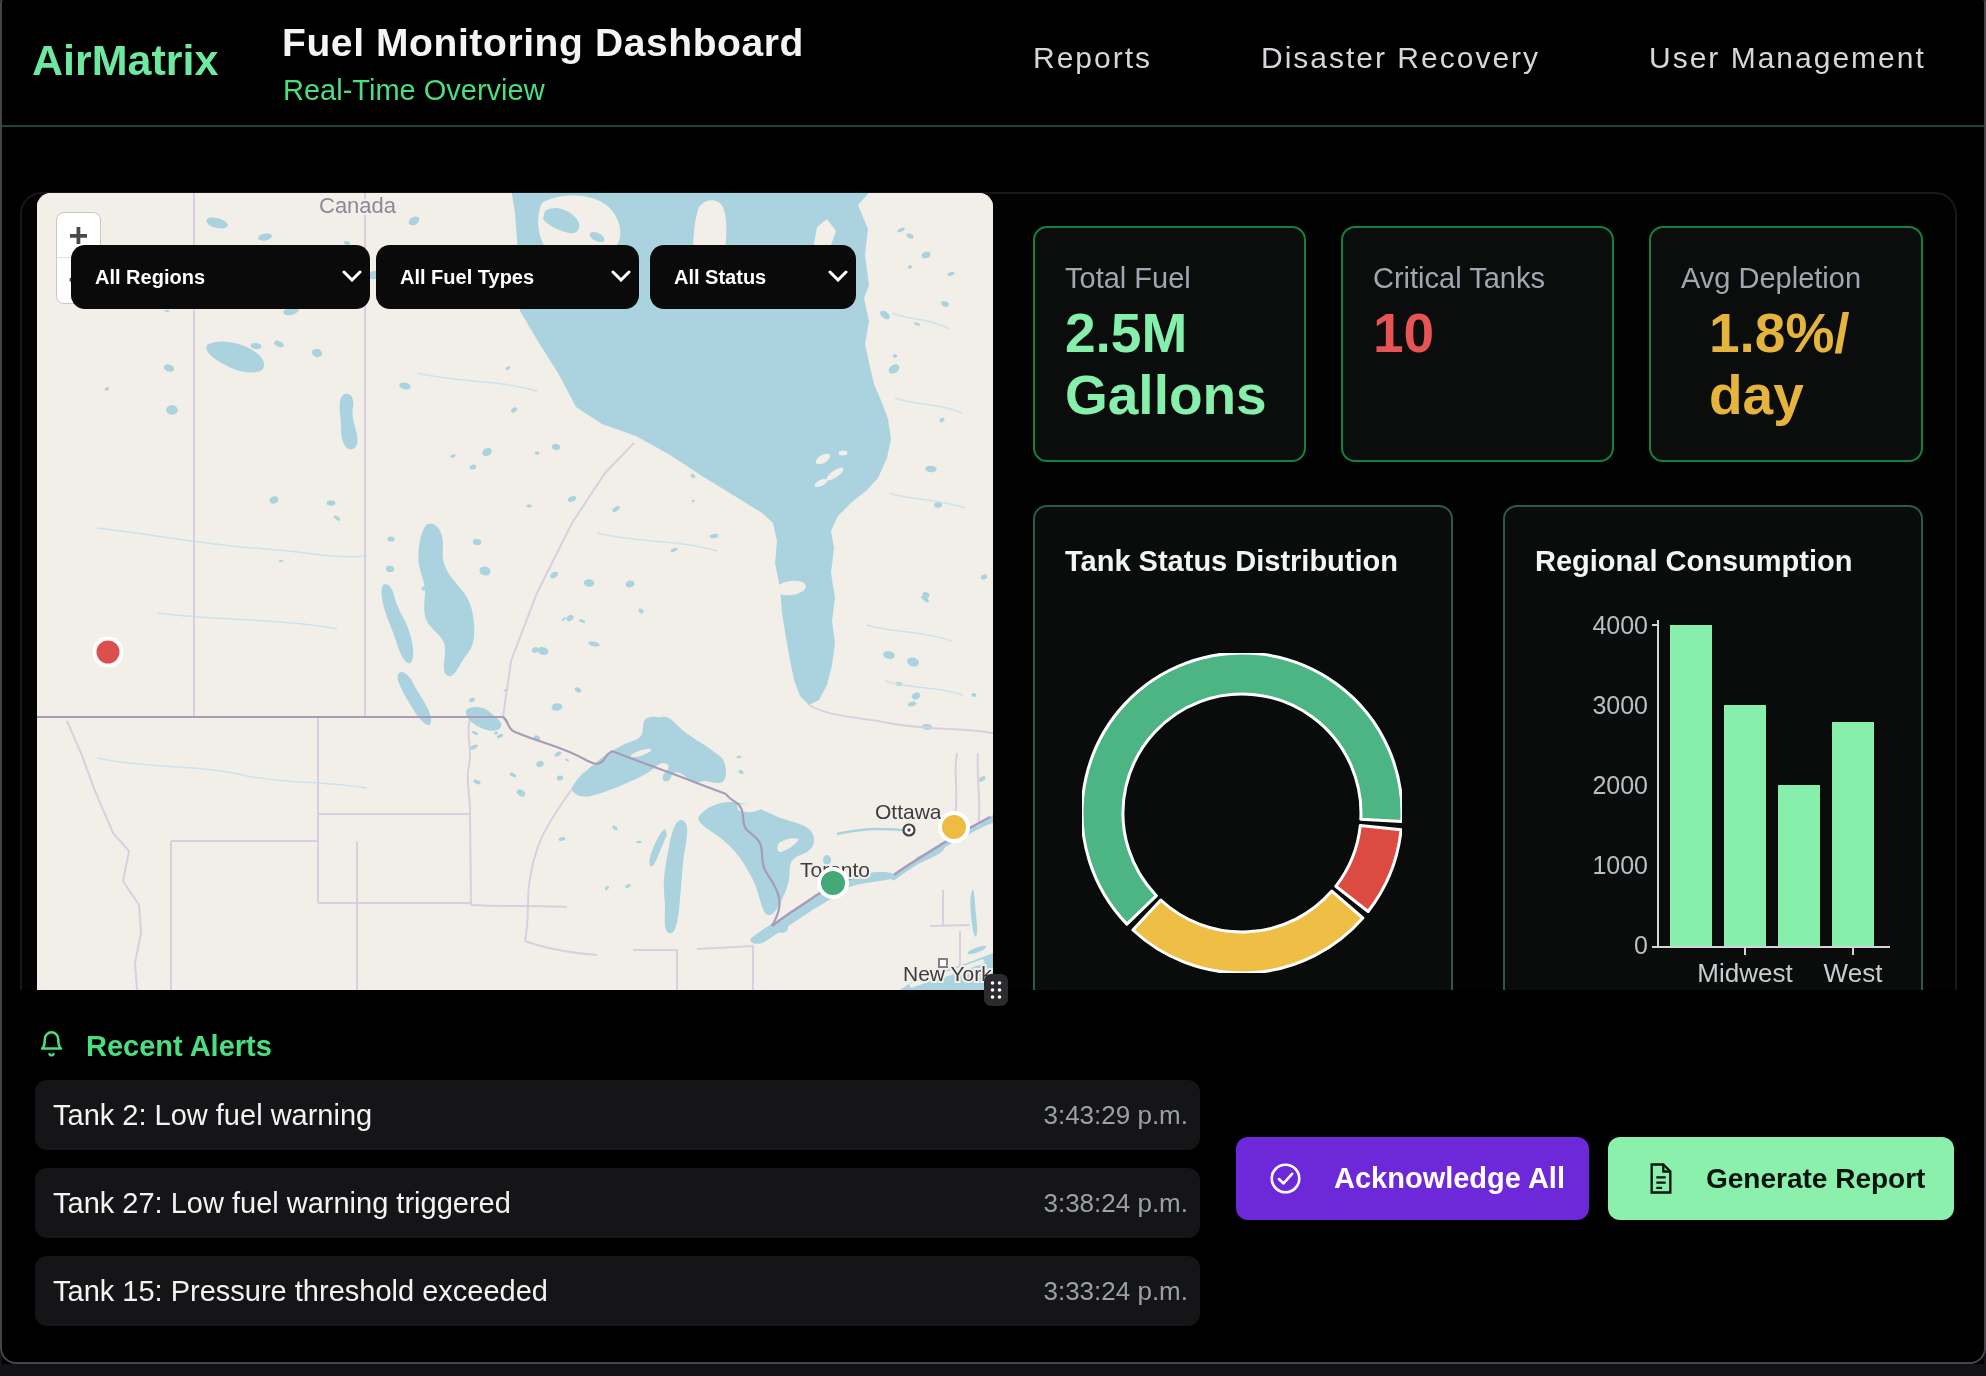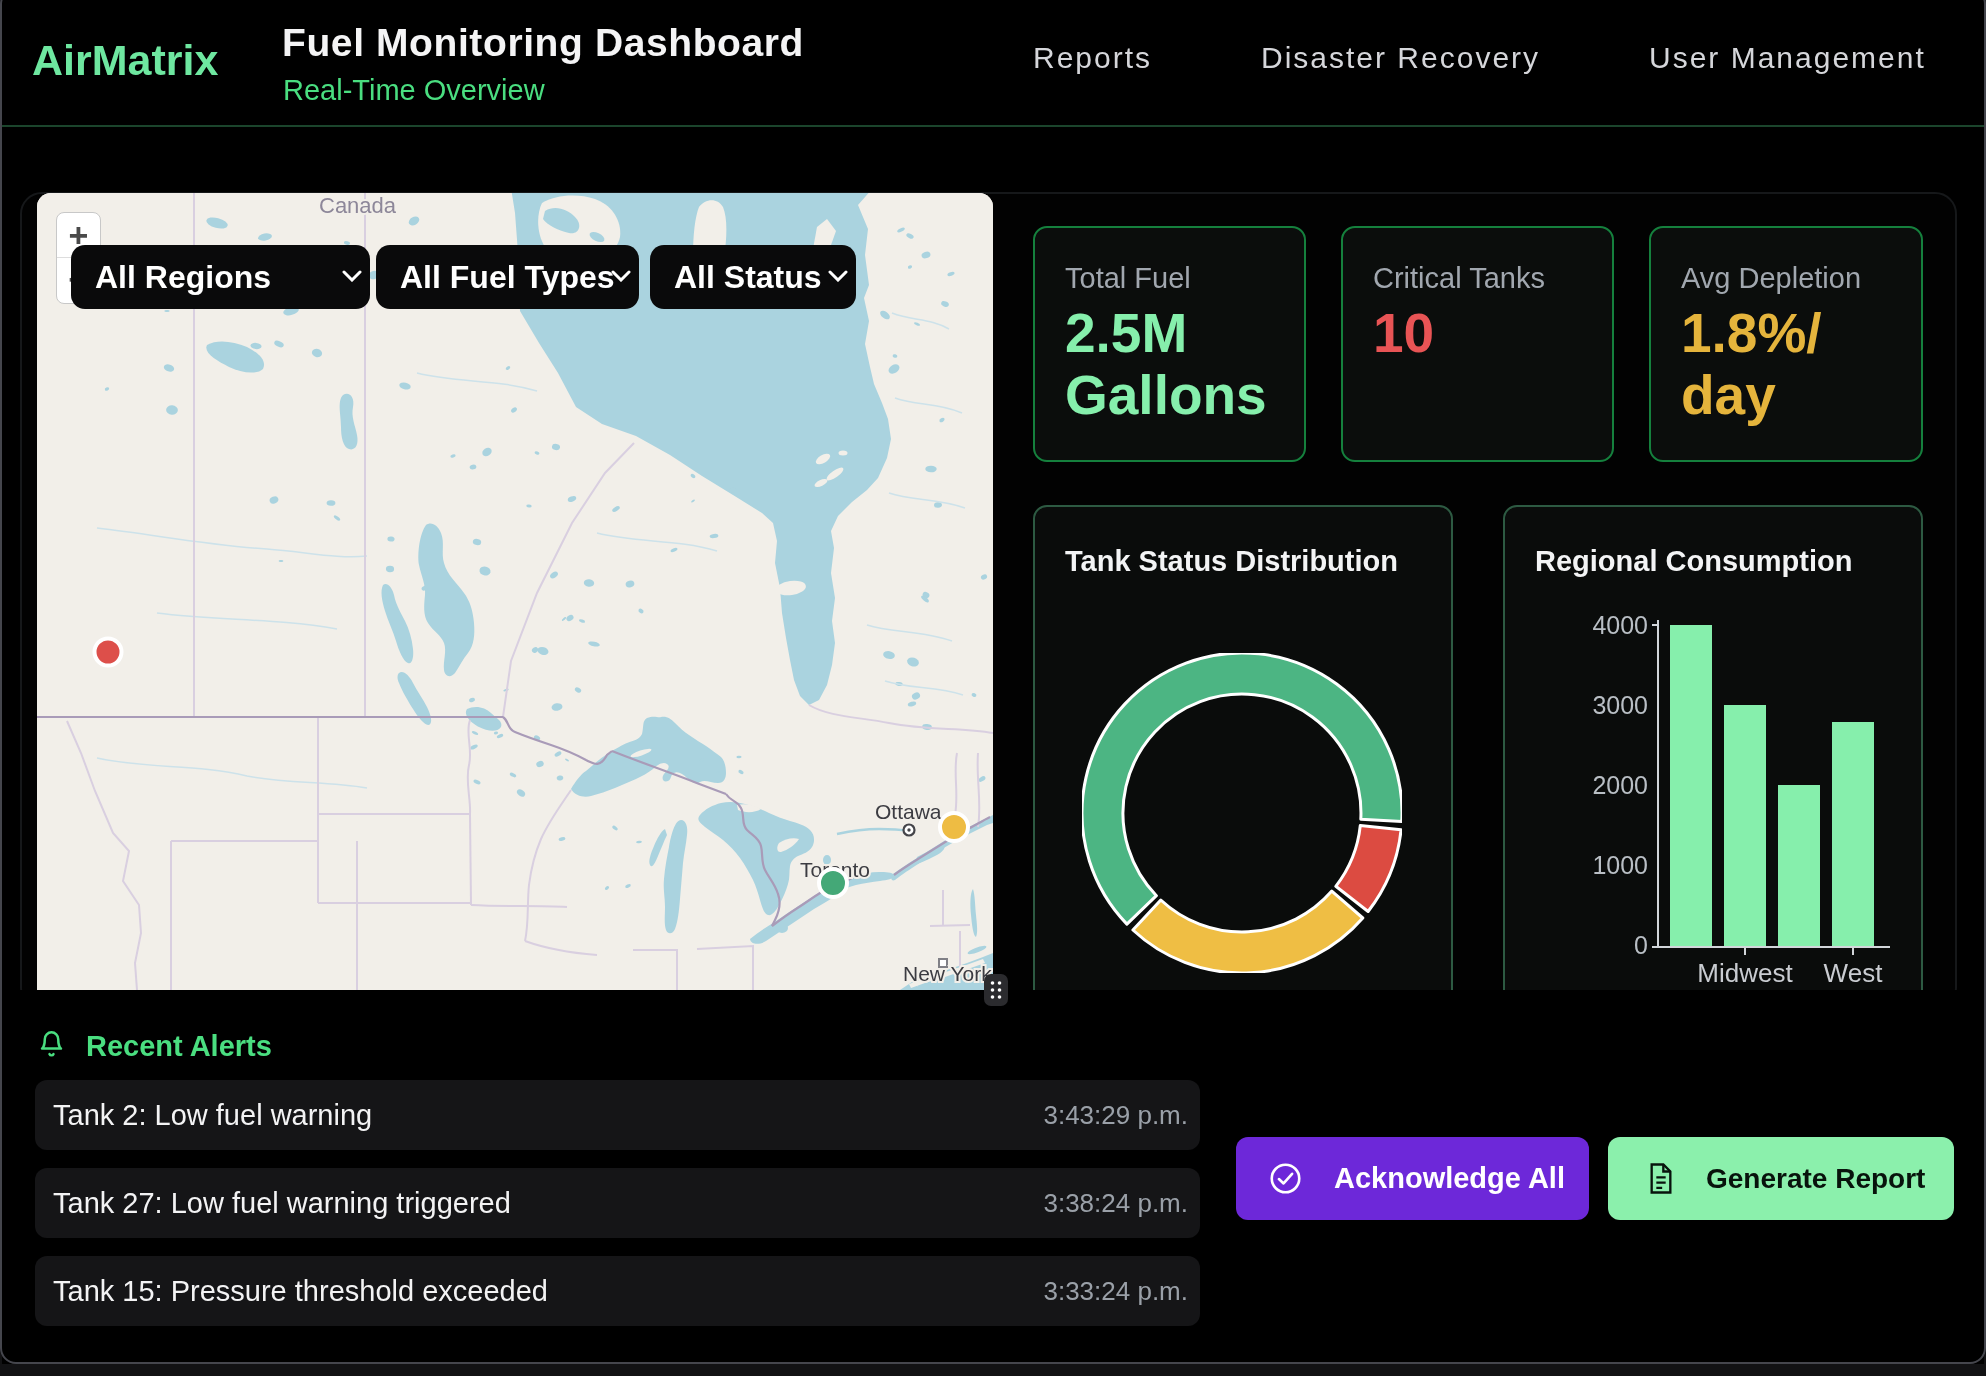--- a/index.html
+++ b/index.html
@@ -17,21 +17,21 @@
   .nav { z-index:5; top:41px; font-size:30px; font-weight:500; color:#d5d6da; letter-spacing:2px; }
 
   
   #mainbox { left:20px; top:192px; width:1937px; height:818px; border:2px solid #16181a; border-radius:22px; background:#020202; z-index:1; }
 
   
   #map { left:37px; top:193px; width:956px; height:797px; border-radius:14px 14px 0 0; overflow:hidden; background:#f2efe9; z-index:2; }
   #zoomctl { left:56px; top:212px; width:45px; height:92px; background:#fff; border:1px solid #c8c8c8; border-radius:8px; z-index:3; }
   #zoomctl .plus { position:absolute; left:0; top:0; width:43px; height:45px; color:#4a4a4a; font-size:34px; font-weight:bold; text-align:center; line-height:45px; border-bottom:1px solid #ddd; }
   #zoomctl .minus { position:absolute; left:0; top:46px; width:43px; height:44px; color:#4a4a4a; font-size:34px; font-weight:bold; text-align:center; line-height:40px; }
-  .dd { top:245px; height:64px; background:#0a0a0b; border-radius:14px; color:#fff; font-size:32px; font-weight:bold; z-index:4; line-height:64px; }
+  .dd { top:245px; height:64px; background:#0a0a0b; border-radius:14px; color:#fff; font-size:20px; font-weight:bold; z-index:4; line-height:64px; }
   .dd .txt { position:absolute; left:24px; top:0; }
   .dd svg { position:absolute; right:8px; top:25px; }
 
   
   .scard { top:226px; width:273px; height:236px; background:#0b0d0c; border:2px solid #15803d; border-radius:14px; z-index:2; }
   .slabel { position:absolute; left:30px; top:34px; font-size:29px; color:#a1a7af; }
   .sval { position:absolute; left:30px; top:74px; font-size:55px; font-weight:bold; line-height:62px; }
 
   
   .ccard { top:505px; width:420px; height:520px; background:#0a0c0b; border:2px solid #2d5a42; border-radius:14px; z-index:2; }
@@ -287,21 +287,21 @@
 <div class="abs scard" style="left:1033px;">
     <div class="slabel">Total Fuel</div>
     <div class="sval" style="color:#86efac;">2.5M<br>Gallons</div>
   </div>
 <div class="abs scard" style="left:1341px;">
     <div class="slabel">Critical Tanks</div>
     <div class="sval" style="color:#e85455;">10</div>
   </div>
 <div class="abs scard" style="left:1649px; width:274px;">
     <div class="slabel">Avg Depletion</div>
-    <div class="sval" style="color:#e5b43c;">1.8%/<br>day</div>
+    <div class="sval" style="color:#e5b43c;margin-left:28px;">1.8%/<br>day</div>
   </div>
 
 <div class="abs ccard" style="left:1033px;">
     <div class="ctitle">Tank Status Distribution</div>
   </div>
 <div class="abs ccard" style="left:1503px;">
     <div class="ctitle">Regional Consumption</div>
   </div>
 
 <svg class="abs" style="left:1082px; top:653px; z-index:3;" width="320" height="320" viewBox="0 0 320 320">

